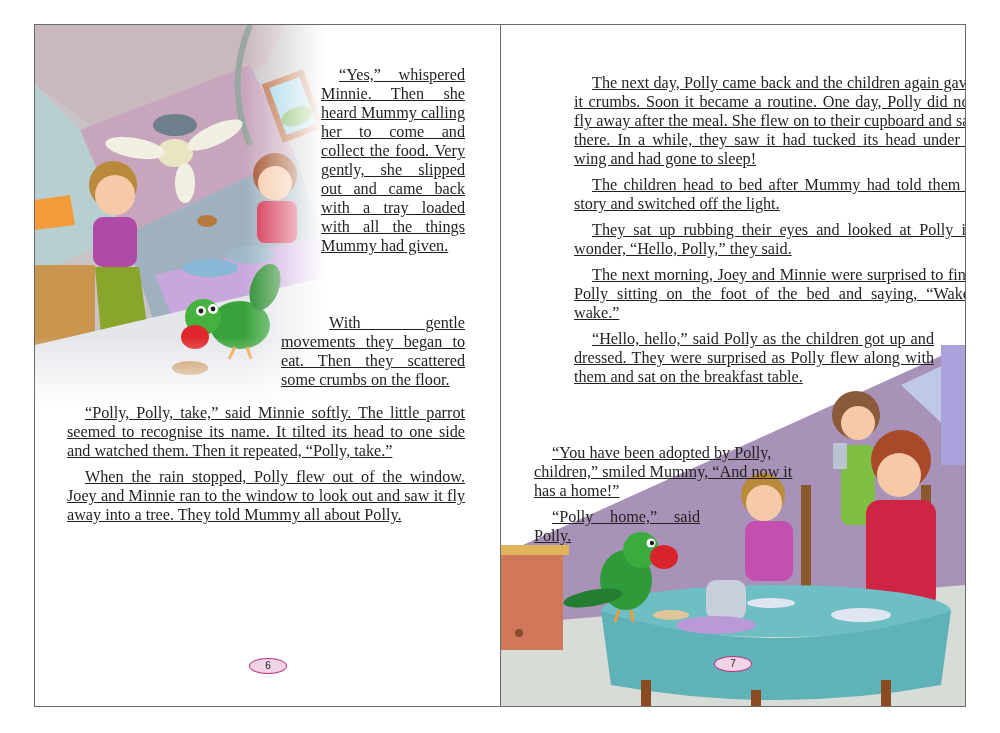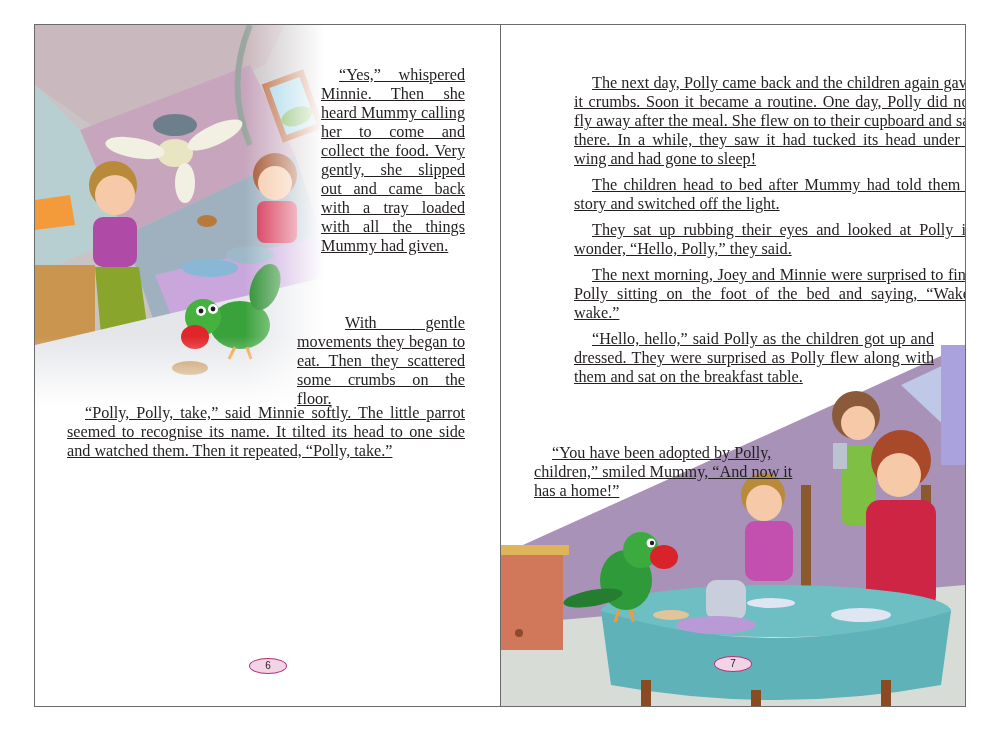--- a/index.html
+++ b/index.html
@@ -83,24 +83,25 @@
       </g>
       <ellipse cx="155" cy="343" rx="18" ry="7" fill="#c08a4a"></ellipse>
       <rect x="0" y="0" width="466" height="380" fill="url(#fadeR)"></rect>
       <rect x="0" y="0" width="466" height="380" fill="url(#fadeB)"></rect>
     </svg>
 
     <div class="txt" style="left:286px;top:41px;width:144px;">
       <p>“Yes,” whispered Minnie. Then she heard Mummy calling her to come and collect the food. Very gently, she slipped out and came back with a tray loaded with all the things Mummy had given.</p>
     </div>
     <div class="txt" style="left:246px;top:289px;width:184px;">
-      <p style="text-indent:48px;margin-left:16px;">With gentle movements they began to eat. Then they scattered some crumbs on the floor.</p>
+      <p style="text-indent:48px;">With gentle movements they began to eat. Then they scattered some crumbs on the floor.</p>
     </div>
     <div class="txt" style="left:32px;top:379px;width:398px;">
       <p>“Polly, Polly, take,” said Minnie softly. The little parrot seemed to recognise its name. It tilted its head to one side and watched them. Then it repeated, “Polly, take.”</p>
+      <p>When the rain stopped, Polly flew out of the window. Joey and Minnie ran to the window to look out and saw it fly away into a tree. They told Mummy all about Polly.</p>
     </div>
     <div class="pagenum" style="left:214px;top:633px;">6</div>
   </div>
 
   <div class="page page-right">
     <svg class="illus" width="464" height="683" viewBox="0 0 464 683" style="left:0;top:0;">
       <polygon points="0,683 0,530 464,320 464,683" fill="#a892b8"></polygon>
       <polygon points="400,360 464,330 464,420" fill="#bfc8e6"></polygon>
       <polygon points="0,600 464,560 464,683 0,683" fill="#d8dcd6"></polygon>
 
@@ -151,17 +152,18 @@
 
     <div class="txt" style="left:33px;top:49px;width:400px;margin-left:40px;">
       <p>The next day, Polly came back and the children again gave it crumbs. Soon it became a routine. One day, Polly did not fly away after the meal. She flew on to their cupboard and sat there. In a while, they saw it had tucked its head under a wing and had gone to sleep!</p>
       <p>The children head to bed after Mummy had told them a story and switched off the light.</p>
       <p>They sat up rubbing their eyes and looked at Polly in wonder, “Hello, Polly,” they said.</p>
       <p>The next morning, Joey and Minnie were surprised to find Polly sitting on the foot of the bed and saying, “Wake, wake.”</p>
       <p style="margin-right:40px;">“Hello, hello,” said Polly as the children got up and dressed. They were surprised as Polly flew along with them and sat on the breakfast table.</p>
     </div>
     <div class="txt" style="left:33px;top:393px;width:262px;margin-top:26px;">
       <p style="text-align:left;">“You have been adopted by Polly, children,” smiled Mummy, “And now it has a home!”</p>
+      <p style="width:166px;">“Polly home,” said Polly.</p>
     </div>
     <div class="pagenum" style="left:213px;top:631px;">7</div>
   </div>
 
 </div>
 
 </body></html>

